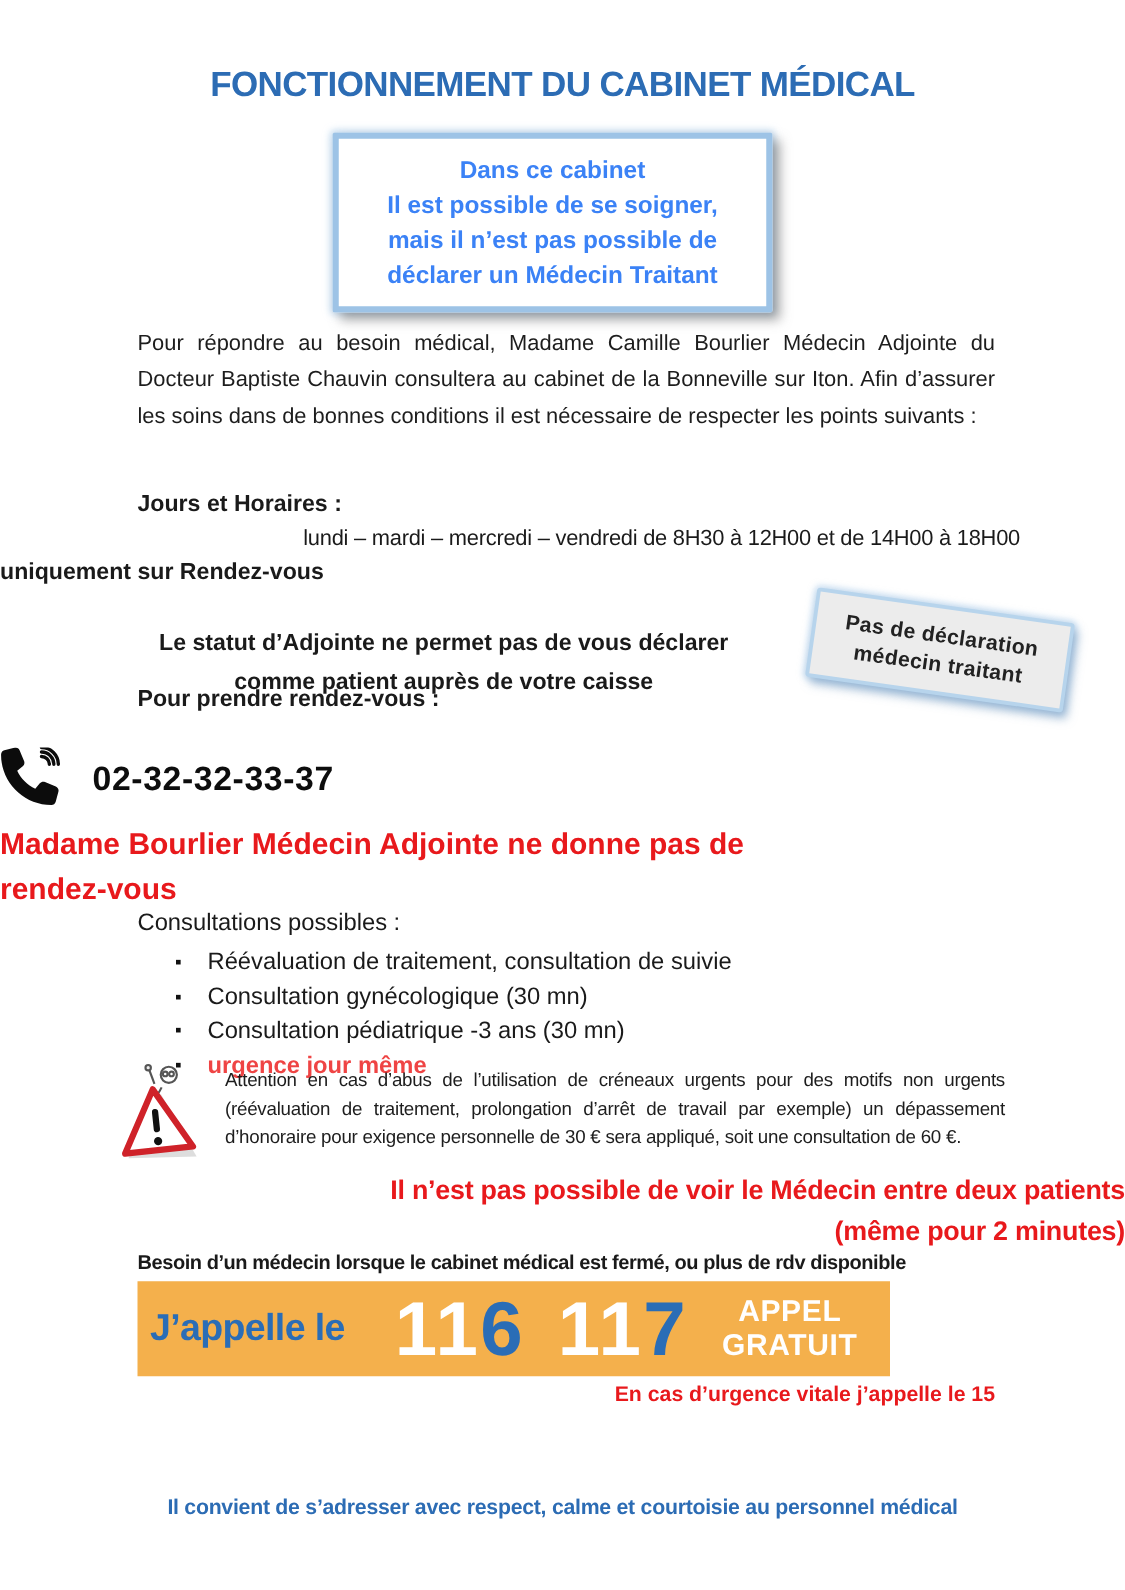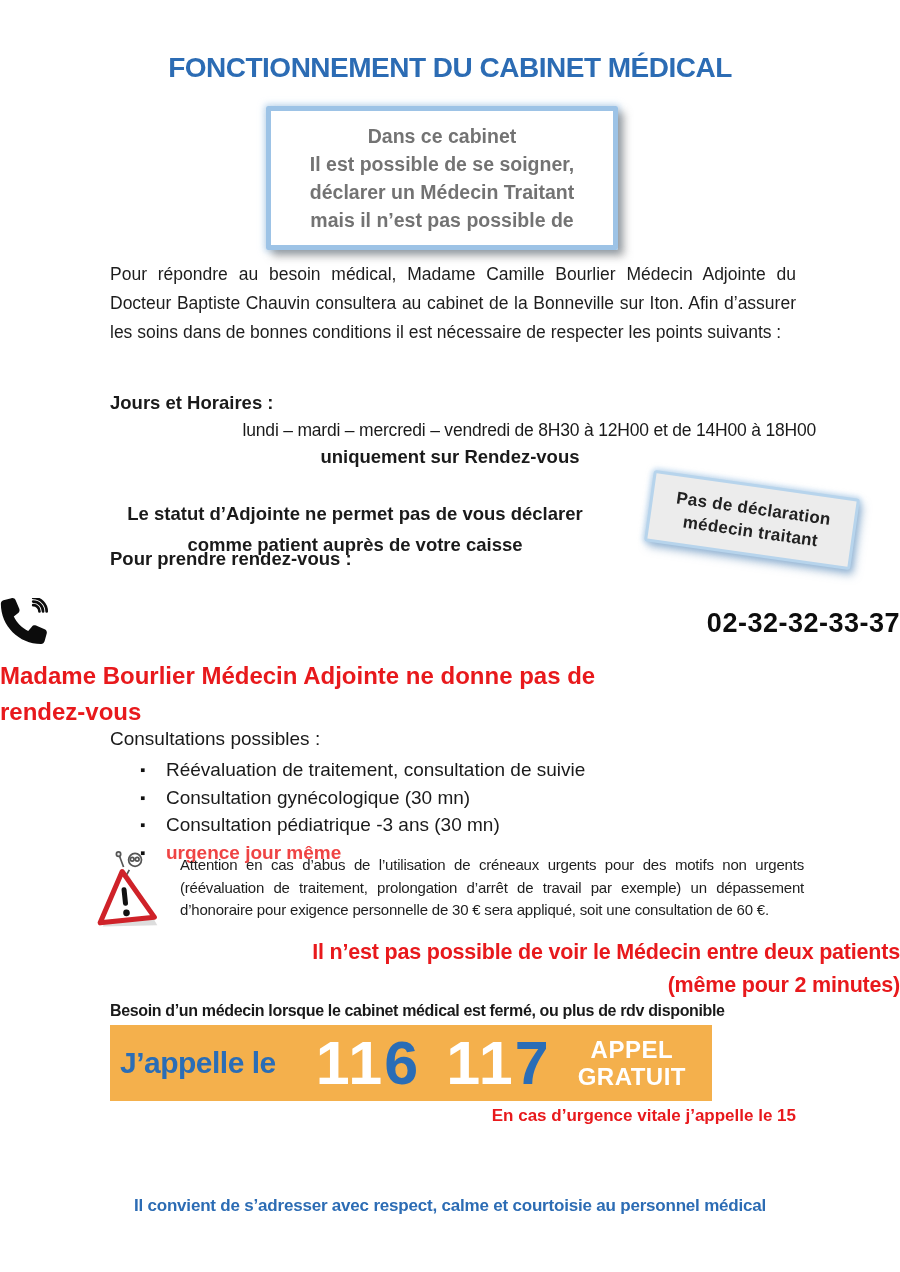--- a/index.html
+++ b/index.html
@@ -6,42 +6,42 @@
   body{font-family:"Liberation Sans",sans-serif;color:#1a1a1a;}
   .page{position:relative;width:900px;height:1272px;background:#ffffff;overflow:hidden;}
 
   .title{position:absolute;top:52px;left:0;width:100%;text-align:center;
          color:#2c6cb4;font-size:28px;font-weight:bold;letter-spacing:-0.5px;}
 
   .notice-box{position:absolute;left:266px;top:106px;width:330px;
 etc              background:#e9e9e9;border:5px solid #9dc3e6;border-radius:2px;
               box-shadow:6px 6px 9px rgba(100,100,100,0.55), 0 0 6px 2px rgba(157,195,230,0.6);
               padding:11px 6px;text-align:center;}
-  .notice-box .ln{font-size:19.5px;font-weight:bold;line-height:28px;color:#737373;}
+  .notice-box .ln{font-size:19.5px;font-weight:bold;line-height:28px;color:#3b82f6;}
 
   .intro{position:absolute;left:110px;top:260px;width:686px;font-size:17.5px;
          line-height:29px;text-align:justify;color:#1d1d1d;}
 
   .hours-heading{position:absolute;left:110px;top:392px;font-size:18.5px;font-weight:bold;}
   .hours-schedule{position:absolute;left:116px;top:420px;width:700px;font-size:17.5px;white-space:nowrap;letter-spacing:-0.2px;text-align:right;}
-  .hours-rdv{position:absolute;left:0;top:446px;width:900px;text-align:center;font-size:18.5px;font-weight:bold;}
+  .hours-rdv{position:absolute;left:0;top:446px;width:900px;text-align:left;font-size:18.5px;font-weight:bold;}
 
   .status{position:absolute;left:95px;top:498px;width:520px;text-align:center;
           font-size:18.5px;font-weight:bold;line-height:31px;}
 
   .badge{position:absolute;left:648px;top:484px;width:186px;padding:10px 8px;
          background:#ececec;border:3px solid #b7d4ec;border-radius:3px;
          transform:rotate(8deg);text-align:center;
          box-shadow:4px 5px 8px rgba(110,150,190,0.55), 0 0 5px 2px rgba(157,195,230,0.55);}
   .badge .ln{font-size:17px;font-weight:bold;color:#222;line-height:23px;letter-spacing:0.3px;}
 
   .rdv-heading{position:absolute;left:110px;top:548px;font-size:18.5px;font-weight:bold;}
 
   .phone-row{position:absolute;left:0;top:598px;width:900px;display:flex;
-             justify-content:space-between;align-items:center;gap:22px;}
+             justify-content:flex-start;align-items:center;gap:22px;}
   .phone-number{font-size:27px;font-weight:bold;letter-spacing:0.5px;color:#0d0d0d;}
 
   .no-rdv{position:absolute;left:0;top:658px;width:824px;
           color:#e8191c;font-size:24px;font-weight:bold;line-height:36px;}
 
   .consult-heading{position:absolute;left:110px;top:728px;font-size:19px;}
   .consult-list{position:absolute;left:140px;top:756px;margin:0;padding:0;list-style:none;}
   .consult-list li{font-size:19px;line-height:27.5px;padding-left:26px;position:relative;}
   .consult-list li::before{content:"▪";position:absolute;left:0;top:0;font-size:15px;color:#111;}
   .consult-list li.urgent{color:#ef4444;font-weight:bold;}
@@ -76,22 +76,22 @@
 </head>
 <body>
 
 <div class="page">
 
   <div class="title">FONCTIONNEMENT DU CABINET MÉDICAL</div>
 
   <div class="notice-box">
     <div class="ln">Dans ce cabinet</div>
     <div class="ln">Il est possible de se soigner,</div>
+    <div class="ln">mais il n’est pas possible de</div>
     <div class="ln">déclarer un Médecin Traitant</div>
-    <div class="ln">mais il n’est pas possible de</div>
   </div>
 
   <div class="intro">Pour répondre au besoin médical, Madame Camille Bourlier Médecin Adjointe du Docteur Baptiste Chauvin consultera au cabinet de la Bonneville sur Iton. Afin d’assurer les soins dans de bonnes conditions il est nécessaire de respecter les points suivants :</div>
 
   <div class="hours-heading">Jours et Horaires :</div>
   <div class="hours-schedule">lundi – mardi – mercredi – vendredi de 8H30 à 12H00 et de 14H00 à 18H00</div>
   <div class="hours-rdv">uniquement sur Rendez-vous</div>
 
   <div class="status">
     <div>Le statut d’Adjointe ne permet pas de vous déclarer</div>

